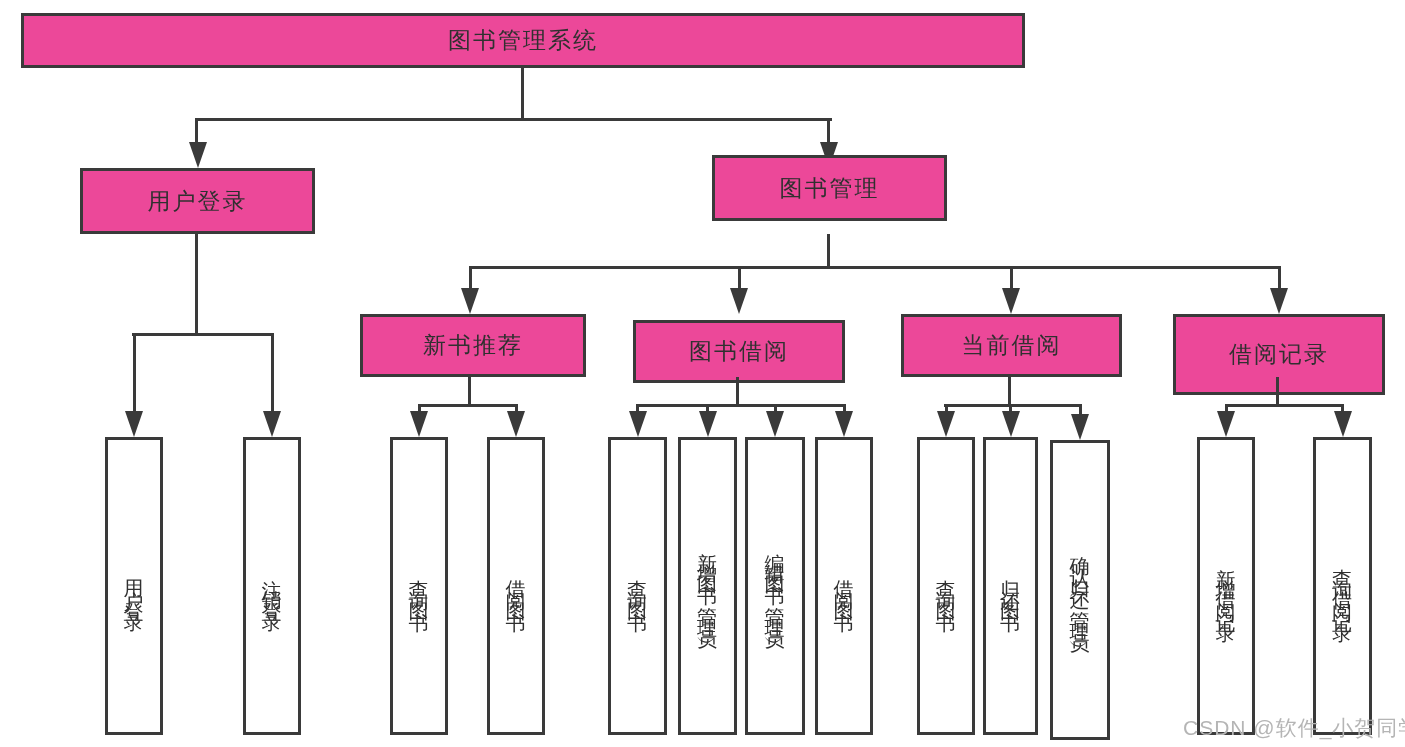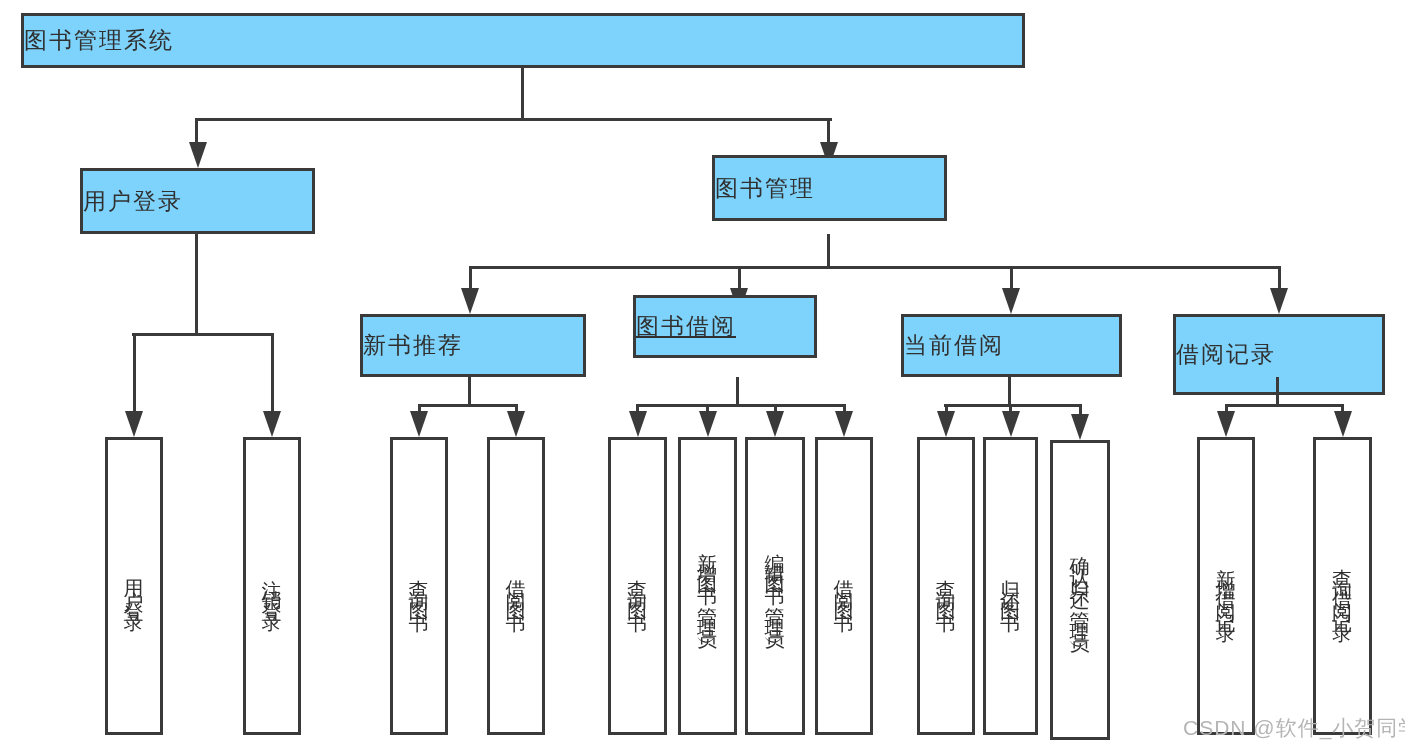--- a/index.html
+++ b/index.html
@@ -14,22 +14,22 @@
     width:1405px;height:747px;
     background:var(--bg);
     overflow:hidden;
     font-family:"Liberation Sans", sans-serif;
   }
   
   .box{
     position:absolute;
     box-sizing:border-box;
     border:3px solid var(--line);
-    background:#7dd3fc;
-    display:flex;align-items:center;
+    background:#ec4899;
+    display:flex;align-items:center;justify-content:center;
     font-size:23px;
     letter-spacing:2px;
     color:var(--text);
     white-space:nowrap;
   }
   
   .vbox{
     position:absolute;
     box-sizing:border-box;
     border:3px solid var(--line);
@@ -98,21 +98,21 @@
   <div class="vline" style="left:737.5px;top:266px;height:26px;"></div>
   <div class="arrowhead" style="left:730px;top:288px;"></div>
   <div class="vline" style="left:1009.5px;top:266px;height:26px;"></div>
   <div class="arrowhead" style="left:1002px;top:288px;"></div>
   <div class="vline" style="left:1277.5px;top:266px;height:26px;"></div>
   <div class="arrowhead" style="left:1270px;top:288px;"></div>
 
   <div class="box" style="left:360px;top:314px;width:226px;height:63px;">
     <span>新书推荐</span>
   </div>
-  <div class="box" style="left:633px;top:295px;width:184px;height:63px;text-decoration:underline;">
+  <div class="box" style="left:633px;top:320px;width:212px;height:63px;">
     <span>图书借阅</span>
   </div>
   <div class="box" style="left:901px;top:314px;width:221px;height:63px;">
     <span>当前借阅</span>
   </div>
   <div class="box" style="left:1173px;top:314px;width:212px;height:81px;">
     <span>借阅记录</span>
   </div>
 
   <div class="vline" style="left:468px;top:377px;height:30px;"></div>

